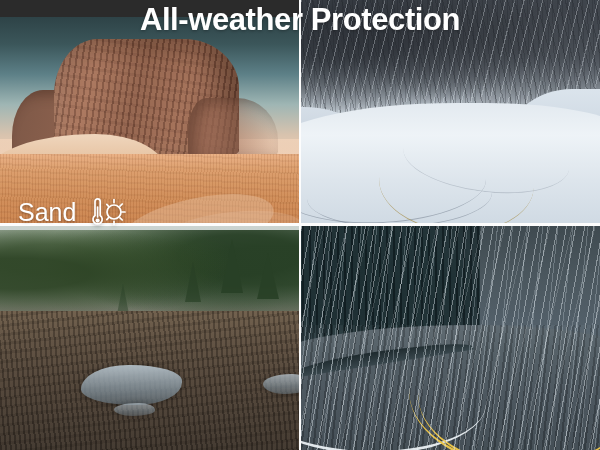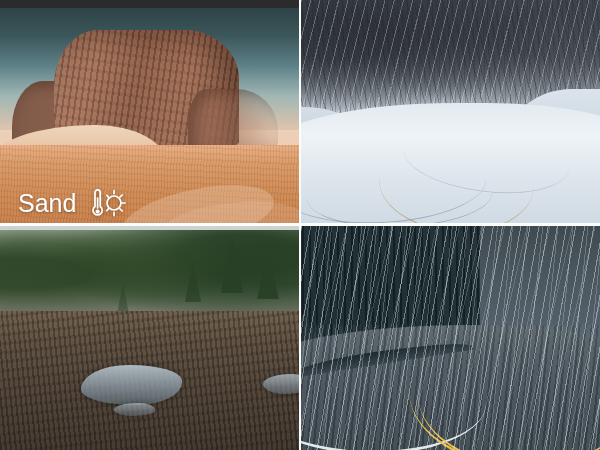--- a/index.html
+++ b/index.html
@@ -4,21 +4,21 @@
 <style>
   * { margin:0; padding:0; box-sizing:border-box; }
   html,body { width:600px; height:450px; overflow:hidden; }
   body {
     font-family:"Liberation Sans", sans-serif;
     background:#2b2b2b;
   }
   #stage { position:relative; width:600px; height:450px; overflow:hidden; }
 
   .quad { position:absolute; overflow:hidden; }
-  #q-sand { left:0;   top:8px;   width:299px; height:244px; }
+  #q-sand { left:0;   top:17px;   width:299px; height:244px; }
   #q-snow { left:301px; top:0; width:299px; height:223px; }
   #q-mud  { left:0;   top:226px; width:299px; height:224px; }
   #q-rain { left:301px; top:226px; width:299px; height:224px; }
 
   .gap-v { position:absolute; left:299px; top:0; width:2px; height:450px; background:#fdfdfd; z-index:6; }
   .gap-h { position:absolute; left:0; top:223px; width:600px; height:3px; background:#fdfdfd; z-index:6; }
 
   
   .sand-sky{
     position:absolute; left:0; top:0; width:100%; height:62%;
@@ -290,13 +290,14 @@
     <div class="line-white" style="left:-16%;top:56%;width:78%;height:46%;transform:rotate(1deg);"></div>
     <div class="line-yellow" style="left:36%;top:44%;width:74%;height:64%;transform:rotate(4deg);"></div>
     <div class="line-yellow" style="left:39%;top:47%;width:74%;height:62%;transform:rotate(4deg);"></div>
     <div class="rain-streaks"></div>
 
   </div>
 
   <div class="gap-v"></div>
   <div class="gap-h"></div>
 
+  <div id="title">All-weather Protection</div>
 </div>
 
 </body></html>

